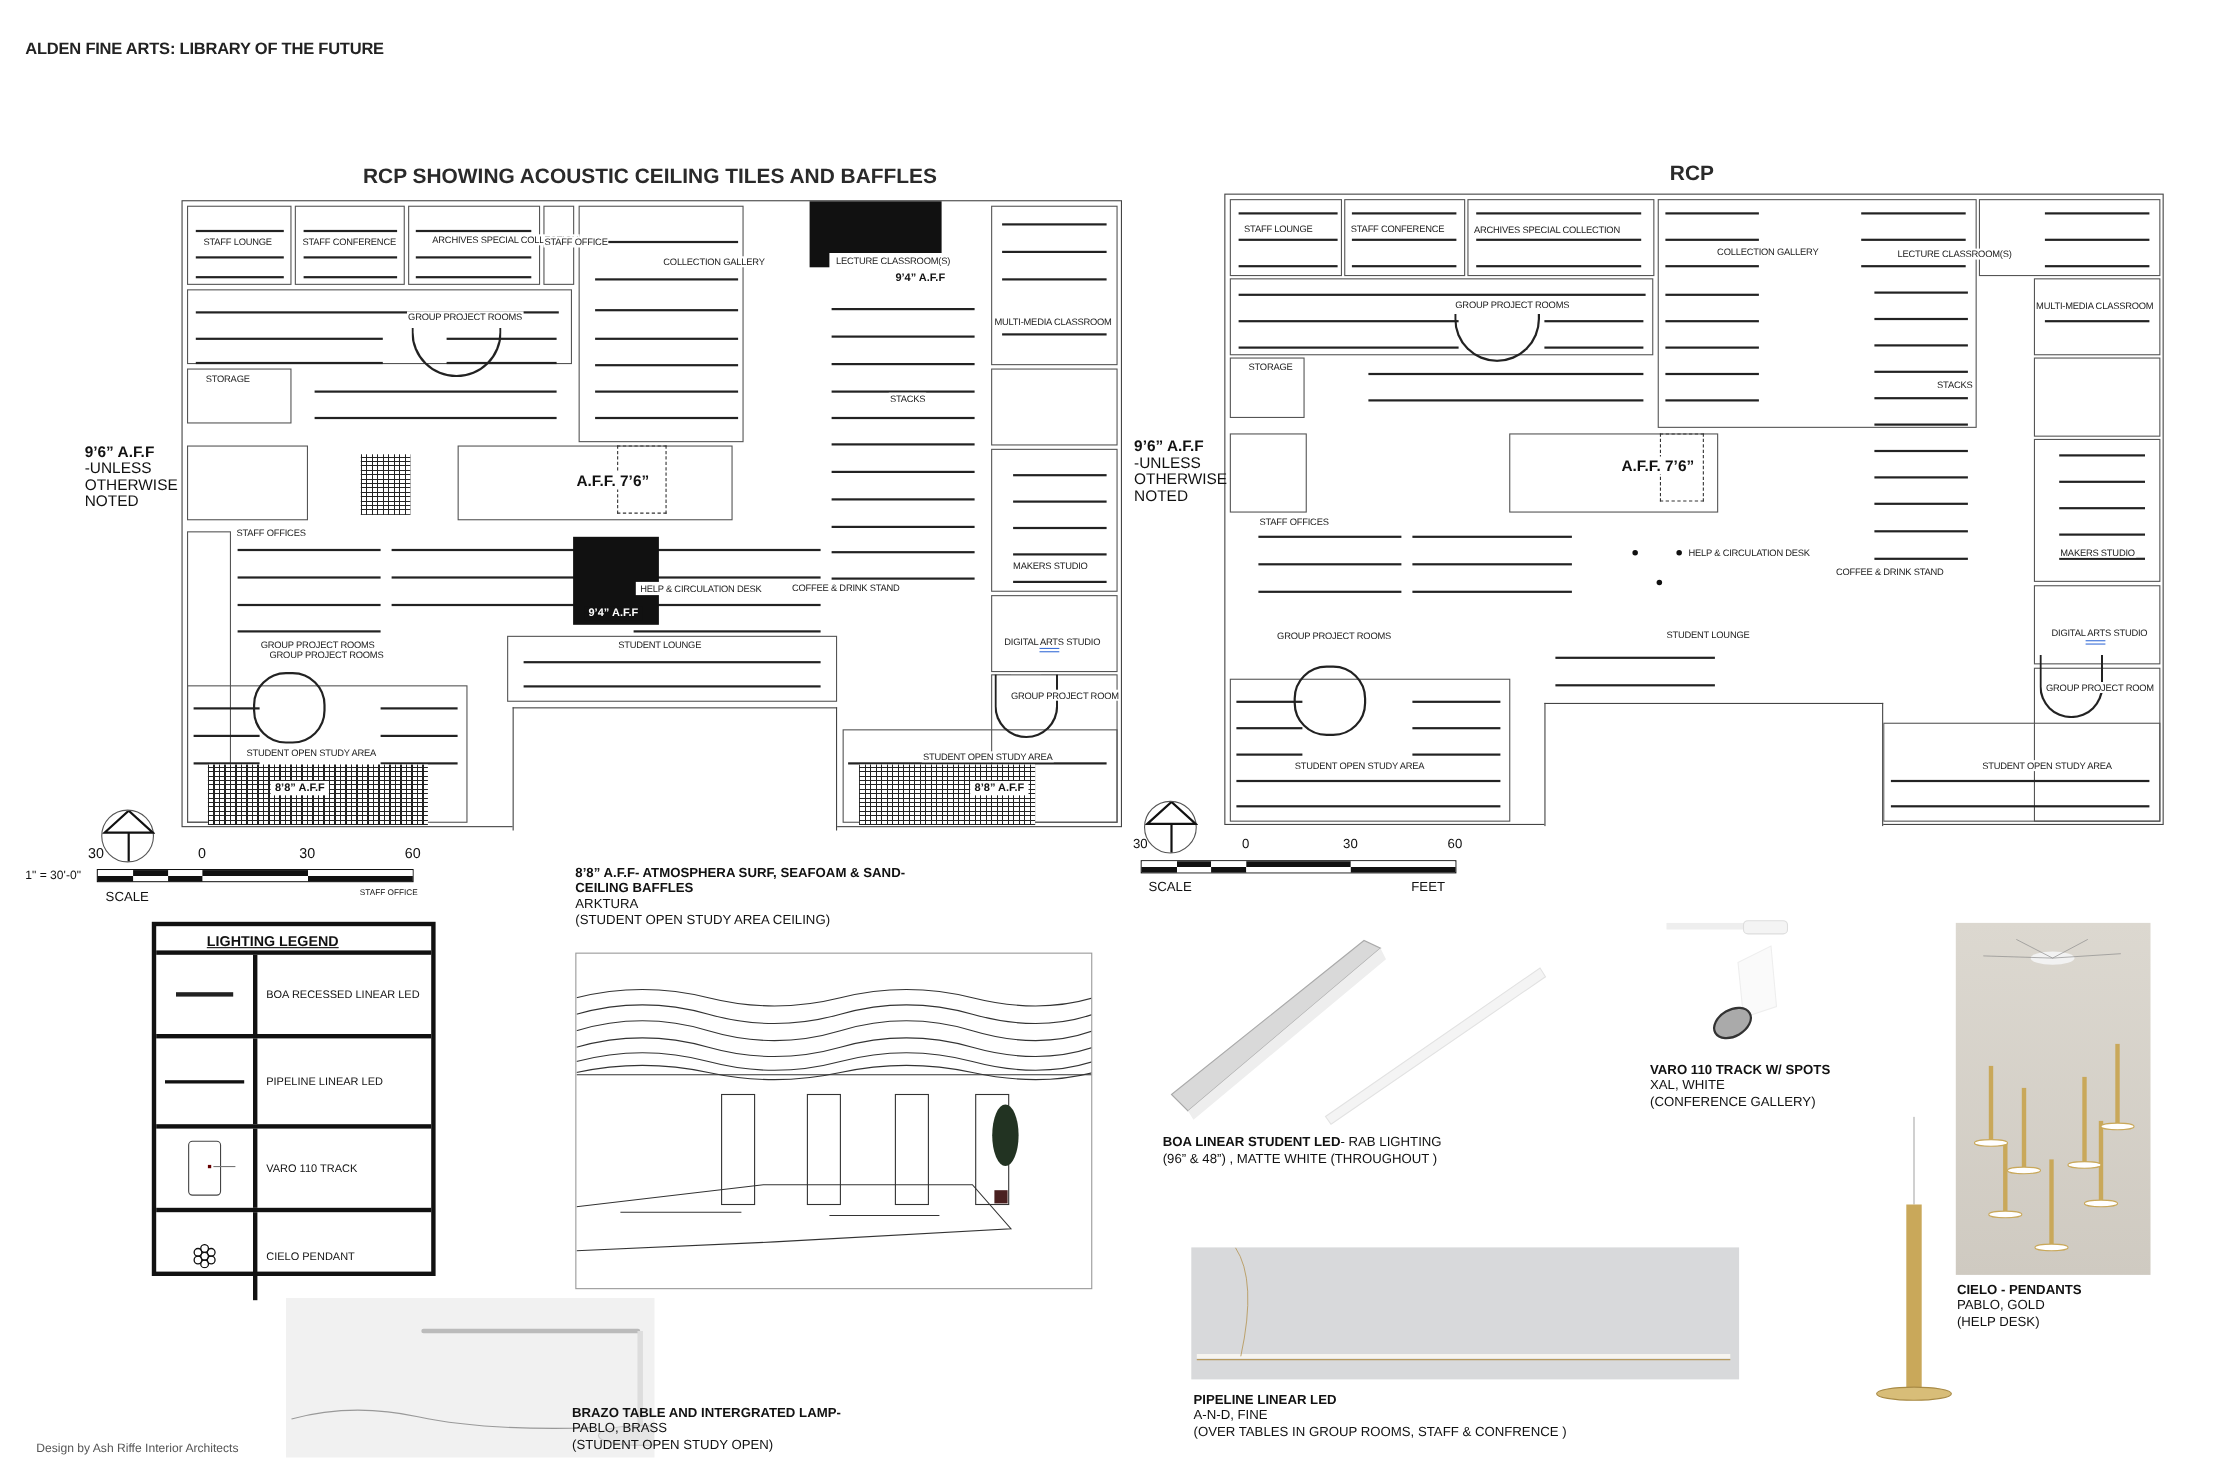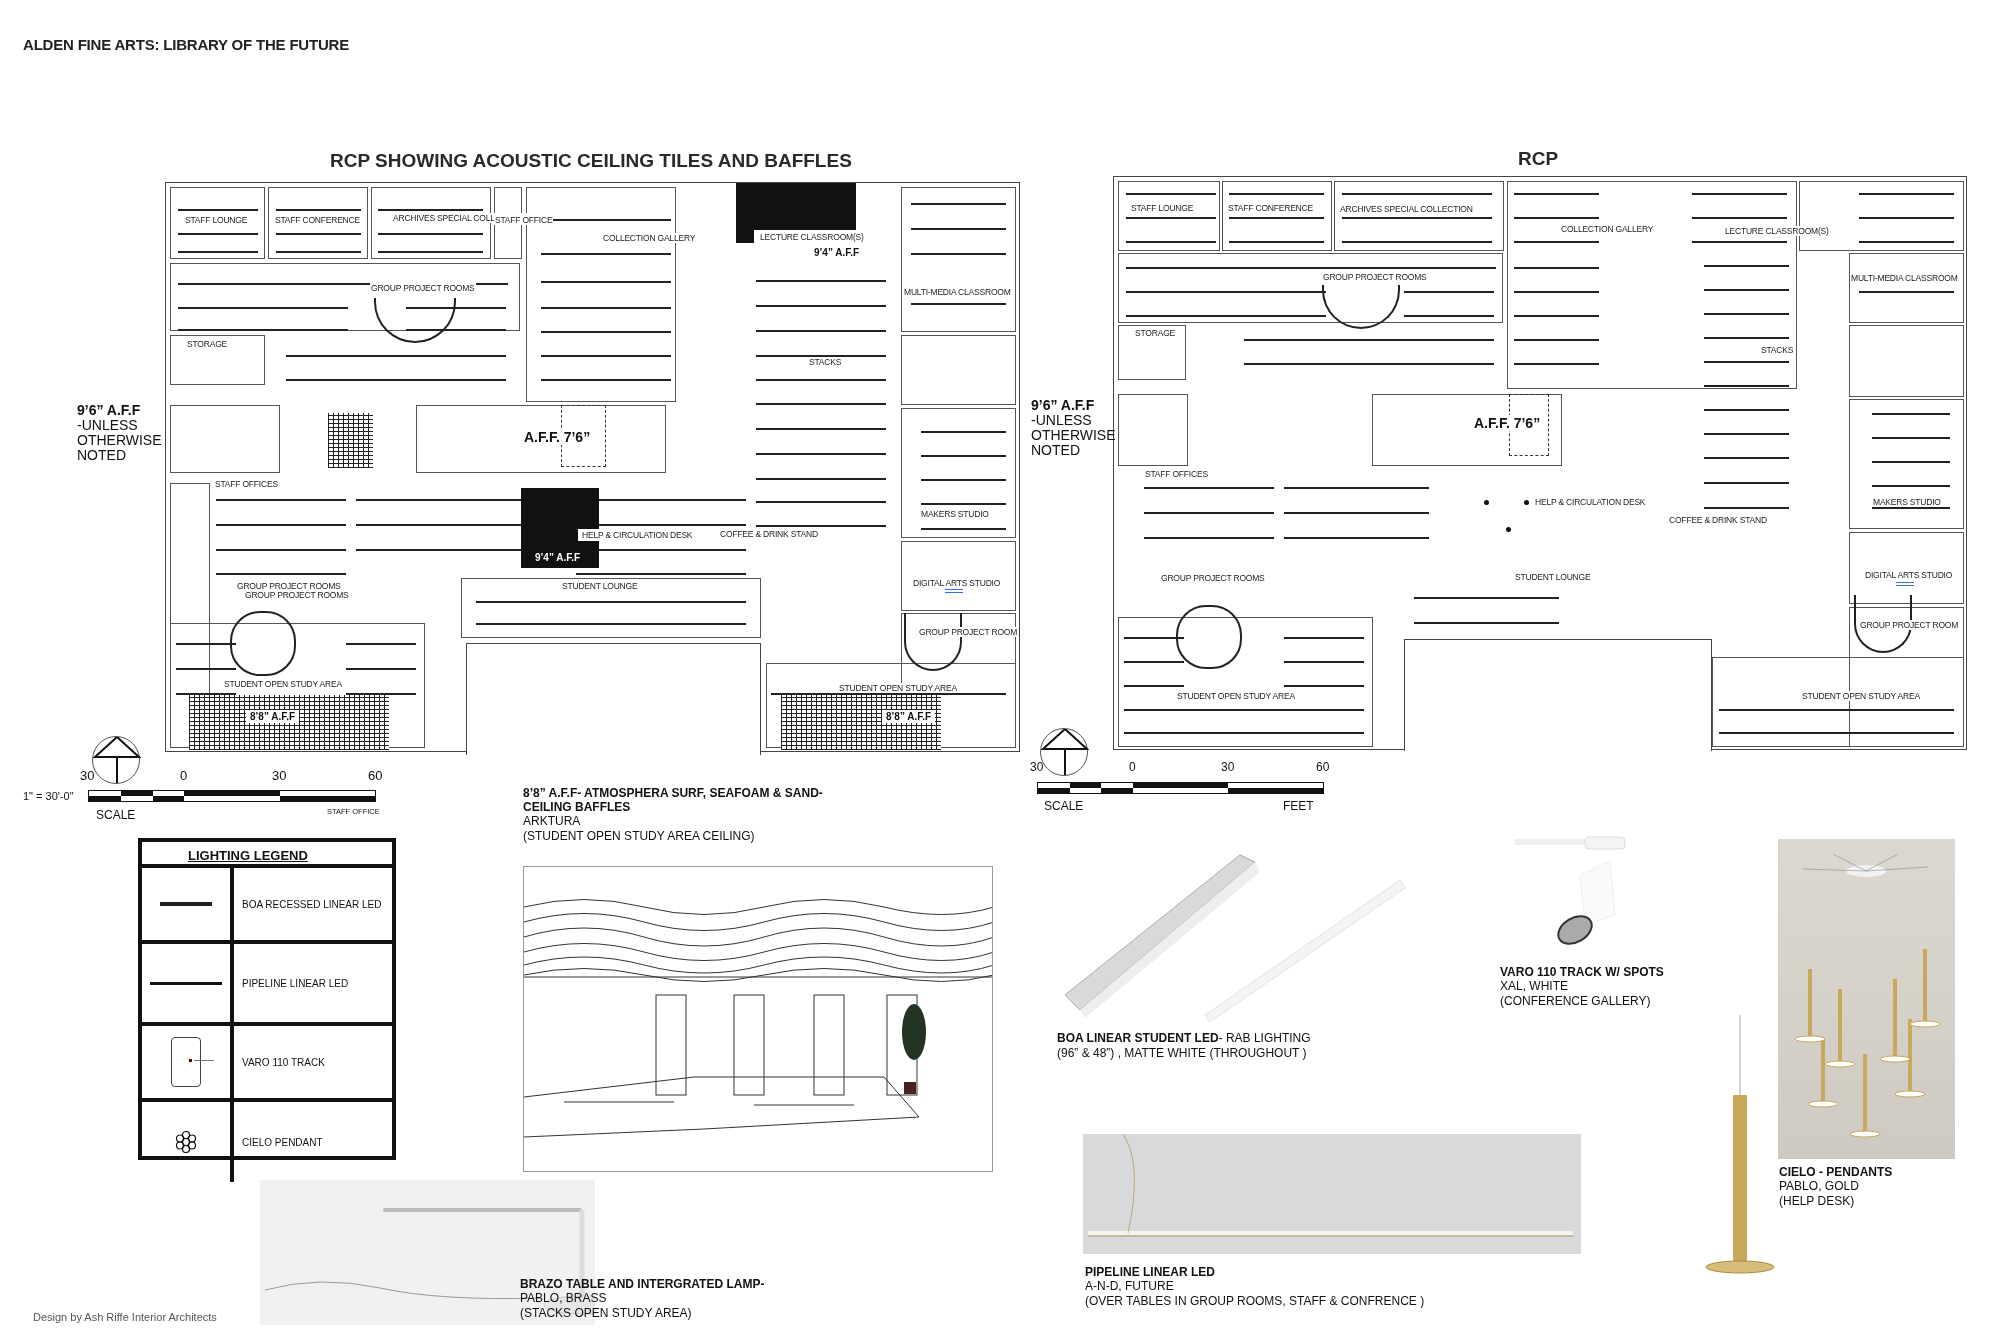--- a/index.html
+++ b/index.html
@@ -415,21 +415,21 @@
   <svg width="335" height="145">
     <line x1="125" y1="30" x2="320" y2="30" stroke="#bbb" stroke-width="4" stroke-linecap="round"></line>
     <line x1="322" y1="30" x2="322" y2="120" stroke="#ddd" stroke-width="5"></line>
     <ellipse cx="322" cy="125" rx="38" ry="9" fill="#e6e6e6" stroke="#ccc"></ellipse>
     <path d="M5 110 Q60 95 120 108 T280 118" fill="none" stroke="#999"></path>
   </svg>
 </div>
 <div class="abs cap" style="left:520px;top:1277px">
   <b>BRAZO TABLE AND INTERGRATED LAMP-</b>
   <span>PABLO, BRASS</span>
-  <span>(STACKS OPEN STUDY AREA)</span>
+  <span>(STUDENT OPEN STUDY OPEN)</span>
 </div>
 <div class="abs" style="left:33px;top:1311px;font-size:11px;color:#555">Design by Ash Riffe Interior Architects</div>
 
 <div class="photo" style="left:1055px;top:850px;width:360px;height:180px">
   <svg width="360" height="180">
     <polygon points="10,145 185,5 200,12 25,160" fill="#d9d9d9" stroke="#aaa"></polygon>
     <polygon points="25,160 200,12 205,22 30,168" fill="#eee"></polygon>
     <polygon points="150,165 345,30 350,38 155,172" fill="#f4f4f4" stroke="#e2e2e2"></polygon>
   </svg>
 </div>
@@ -454,21 +454,21 @@
 
 <div class="photo" style="left:1083px;top:1134px;width:498px;height:120px;background:#d8d9db">
   <svg width="498" height="120">
     <line x1="5" y1="99" x2="490" y2="99" stroke="#f6f4ef" stroke-width="4"></line>
     <line x1="5" y1="102" x2="490" y2="102" stroke="#b79a5d" stroke-width="1"></line>
     <path d="M40 0 Q60 30 45 99" fill="none" stroke="#b79a5d" stroke-width="0.8"></path>
   </svg>
 </div>
 <div class="abs cap" style="left:1085px;top:1265px">
   <b>PIPELINE LINEAR LED</b>
-  <span>A-N-D, FUTURE</span>
+  <span>A-N-D, FINE</span>
   <span>(OVER TABLES IN GROUP ROOMS, STAFF &amp; CONFRENCE )</span>
 </div>
 
 <div class="photo" style="left:1778px;top:839px;width:177px;height:320px;background:linear-gradient(#dcd8d0,#cfcac1)">
   <svg width="177" height="320">
     <ellipse cx="88" cy="32" rx="20" ry="6" fill="#f2f2f2"></ellipse>
     <g stroke="#888" stroke-width="0.6">
         <line x1="88" y1="32" x2="25" y2="30"></line>
         <line x1="88" y1="32" x2="150" y2="28"></line>
         <line x1="88" y1="32" x2="55" y2="15"></line>

